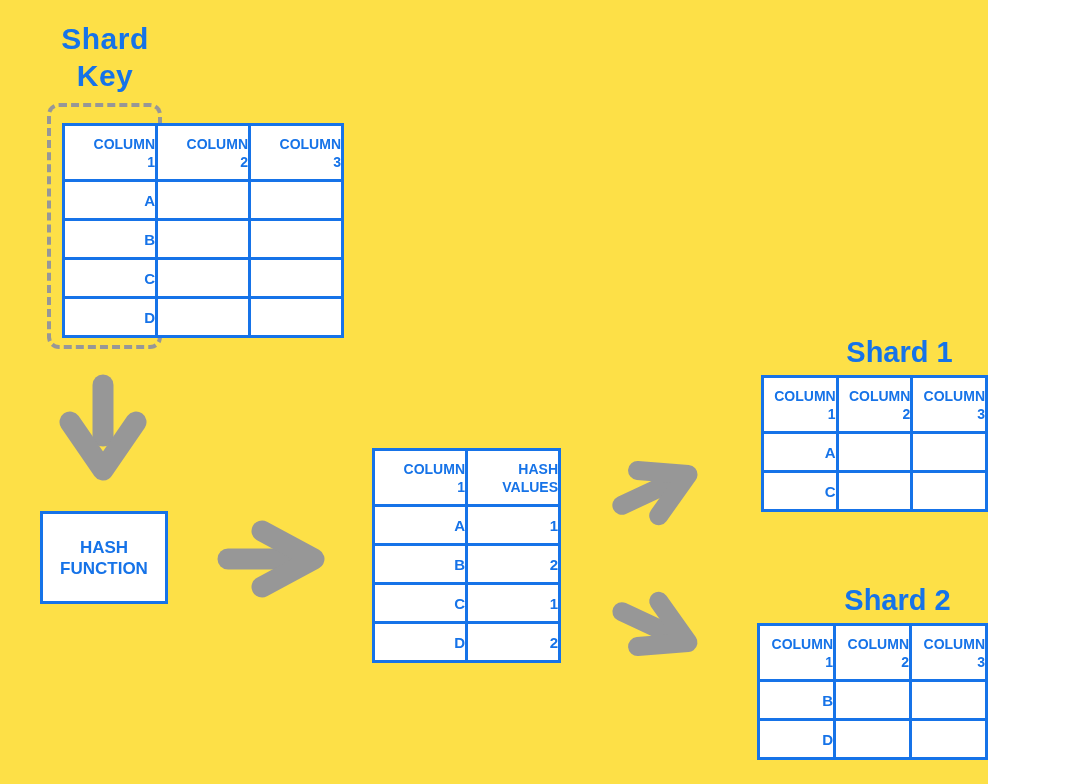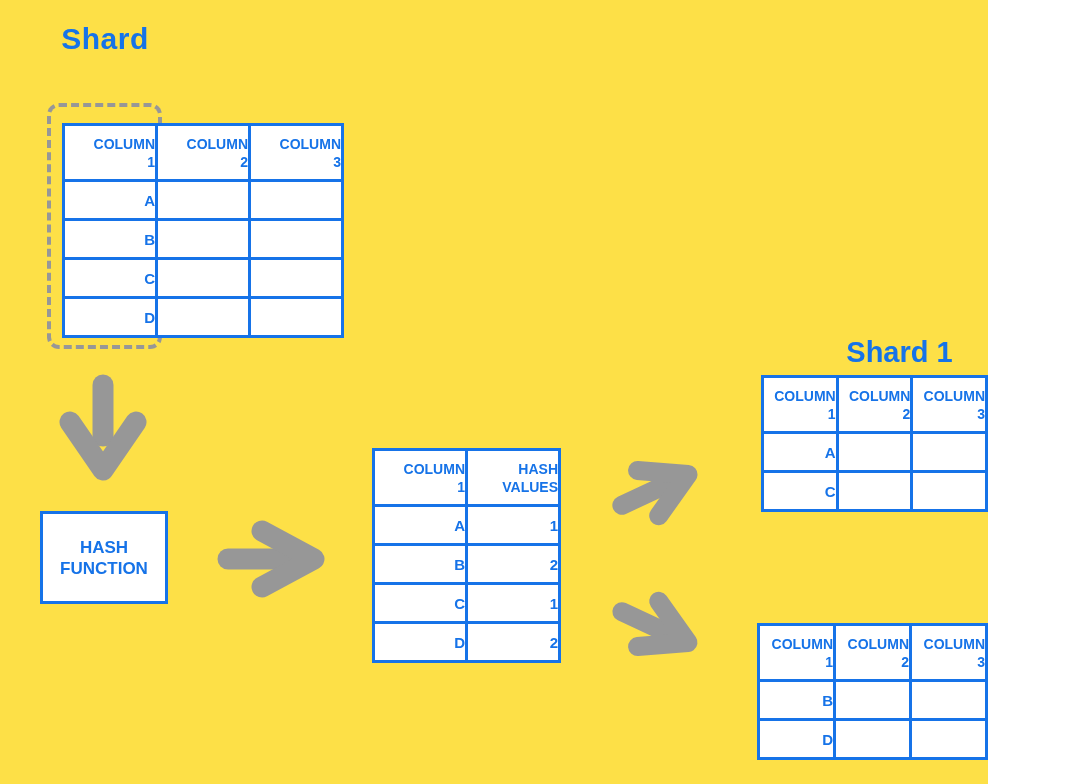--- a/index.html
+++ b/index.html
@@ -89,20 +89,21 @@
     fill:none;
   }
 </style>
 </head>
 <body>
 
 <div class="canvas">
 
   <div class="diagram-title" style="left:40px;top:20px;width:130px;">
     <span class="title-line">Shard</span>
+    <span class="title-line">Key</span>
   </div>
 
   <div class="dashed-box"></div>
 
   <table class="dtable col3" style="left:62px;top:123px;">
     <thead>
       <tr>
         <th>
           <span class="hl">COLUMN</span>
           <span class="hl">1</span>
@@ -228,20 +229,21 @@
         <td></td>
       </tr>
       <tr>
         <td>C</td>
         <td></td>
         <td></td>
       </tr>
     </tbody>
   </table>
 
+  <div class="shard-title" style="left:757px;top:584px;width:281px;">Shard 2</div>
   <table class="dtable col3" style="left:757px;top:623px;">
     <thead>
       <tr>
         <th>
           <span class="hl">COLUMN</span>
           <span class="hl">1</span>
         </th>
         <th>
           <span class="hl">COLUMN</span>
           <span class="hl">2</span>

